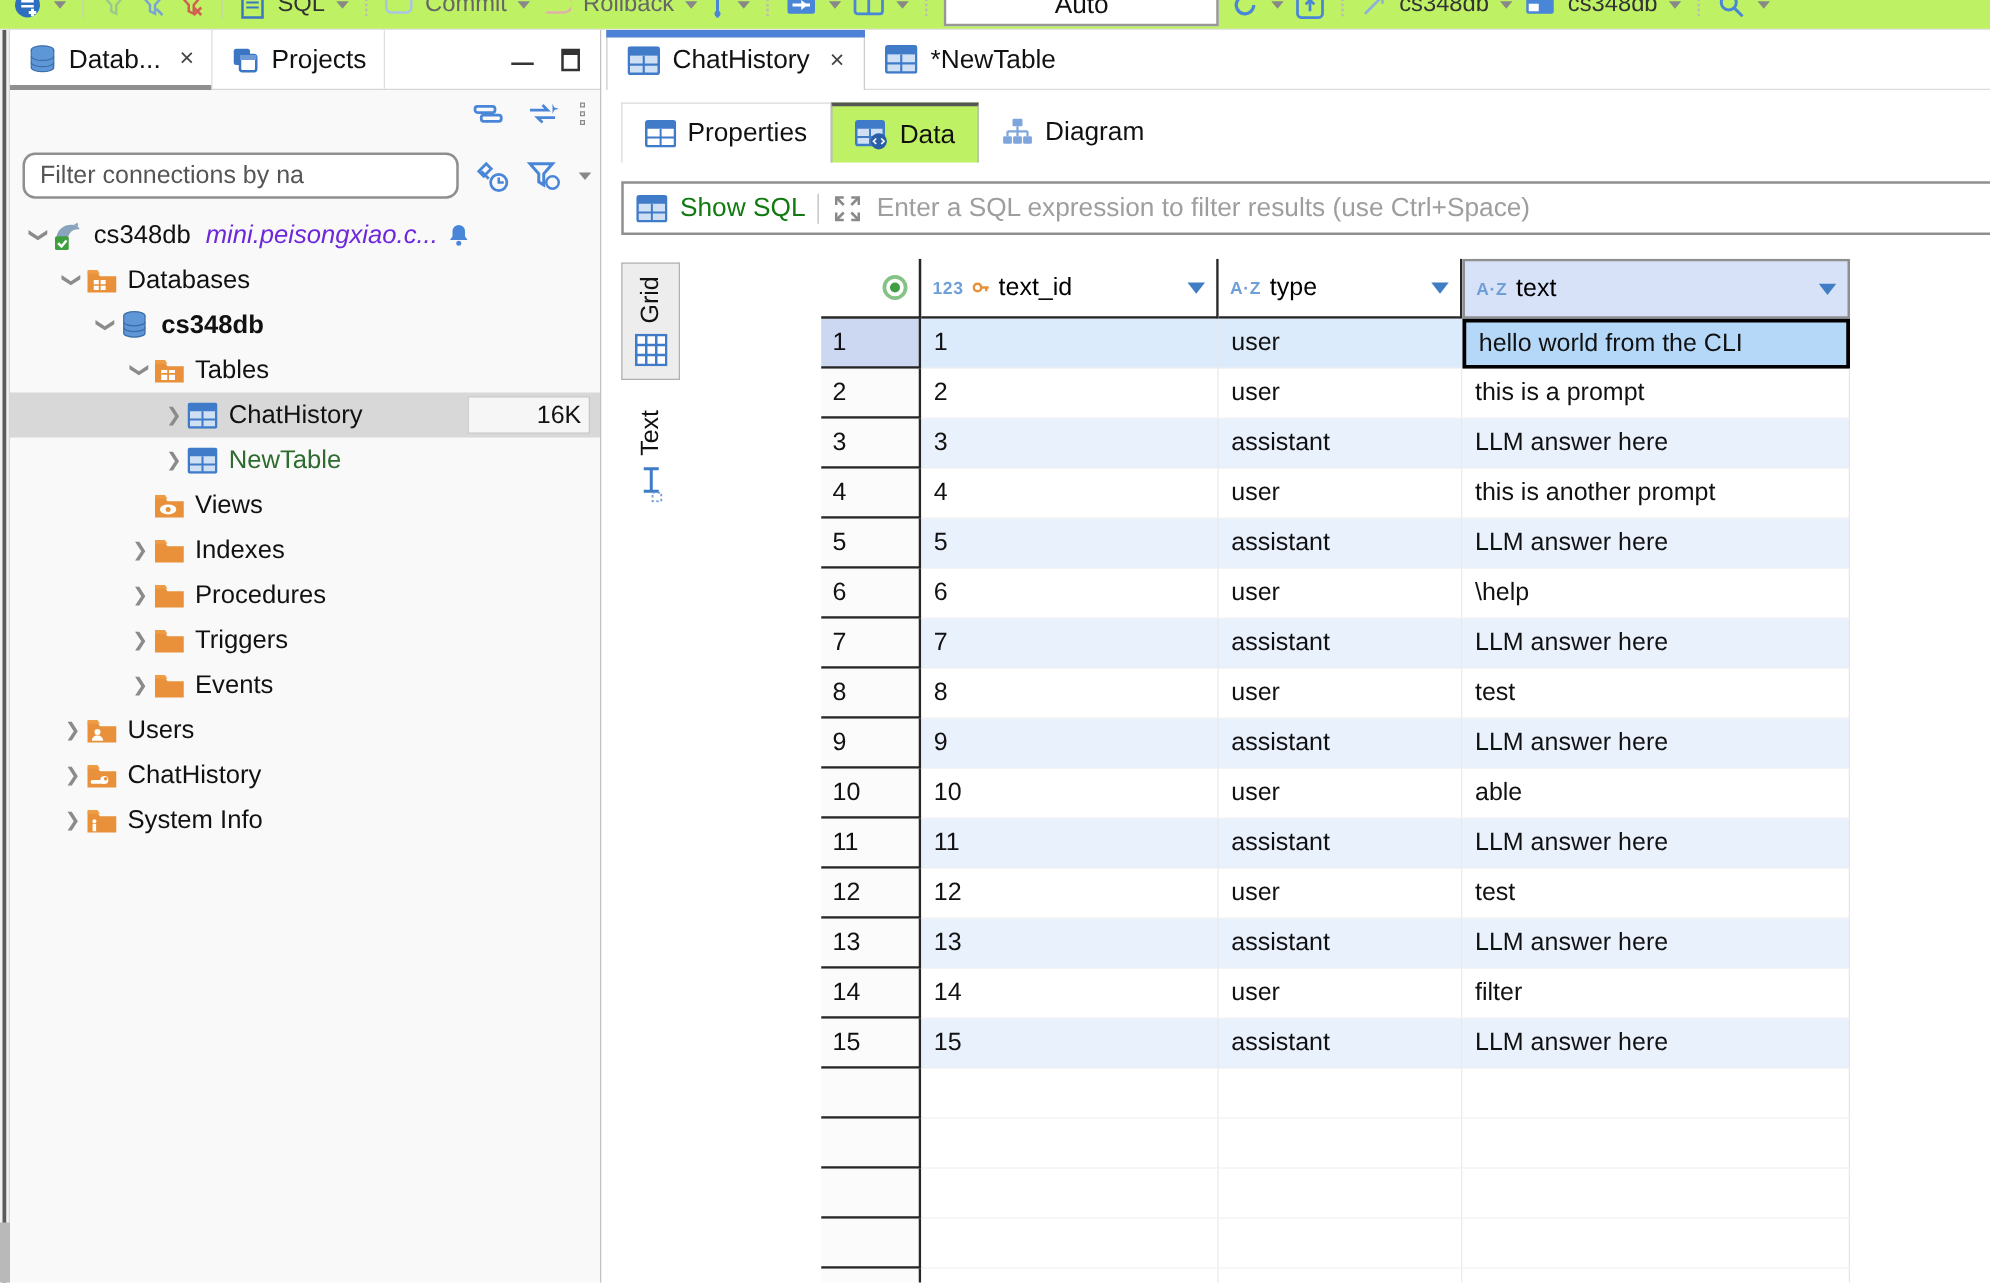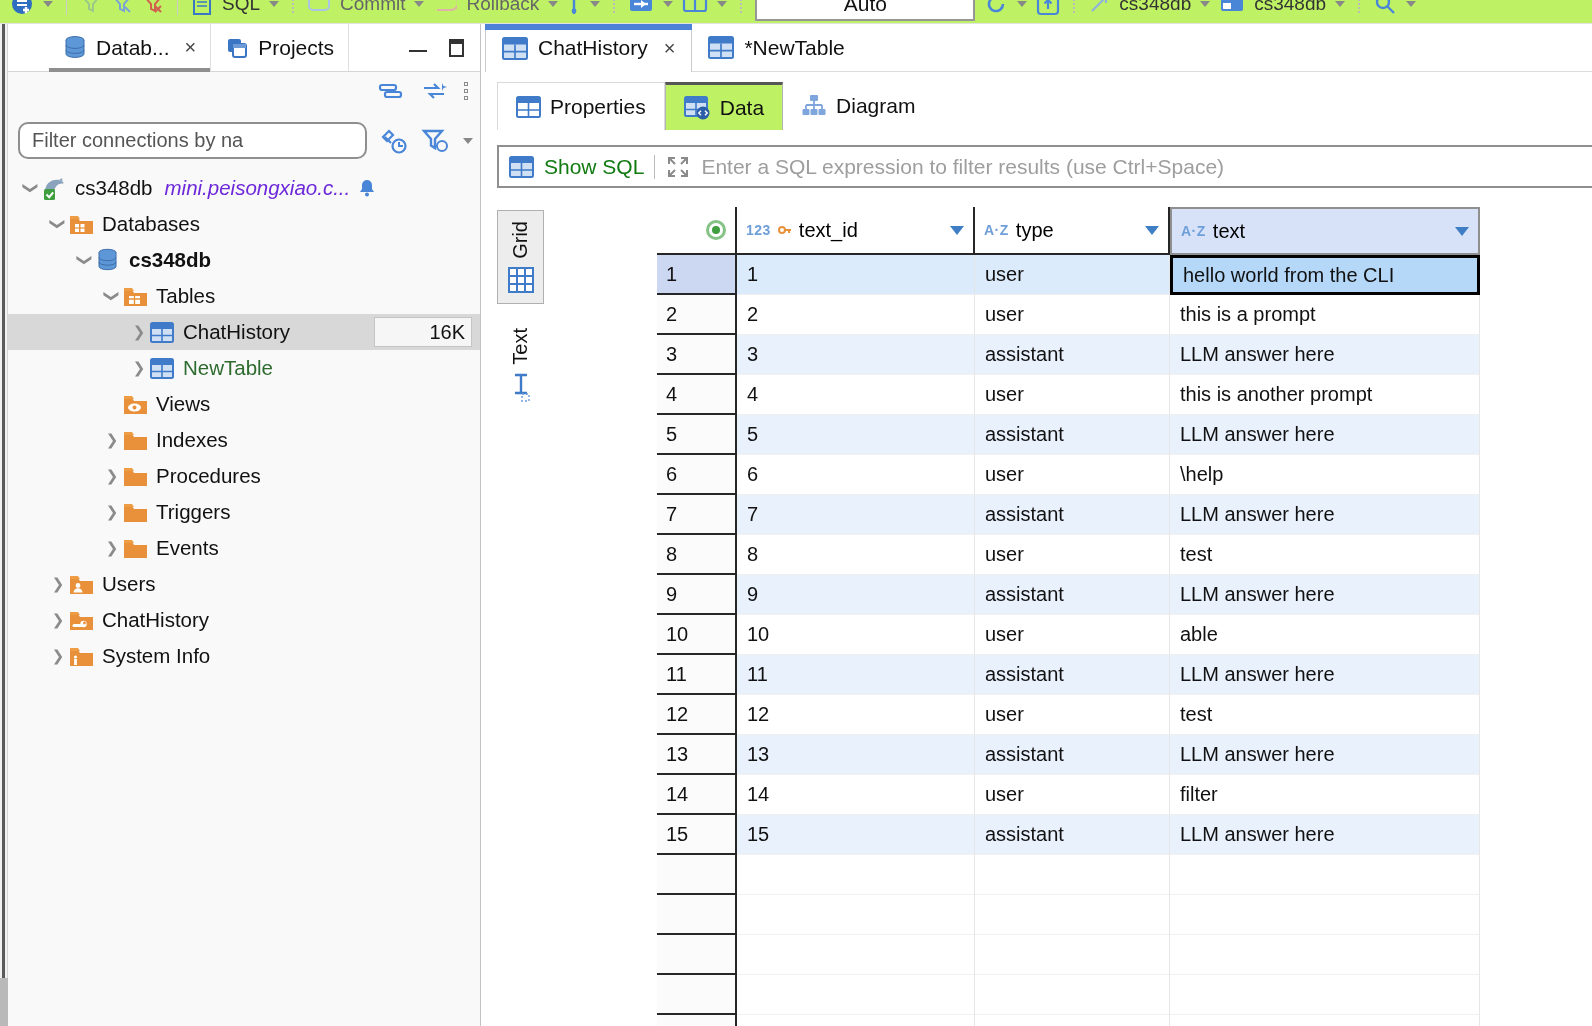--- a/index.html
+++ b/index.html
@@ -24,21 +24,21 @@
   
   .rail { position:absolute; left:0; top:24px; width:8px; height:1002px; background:#f1f1f1;
     border-right:1px solid #d5d5d5; }
   .rail-edge { position:absolute; left:2px; top:0; width:3px; height:100%; background:#5a5a5a; }
   .rail-bottom { position:absolute; left:0; bottom:0; width:8px; height:48px; background:#b9b9b9; }
 
   
   .sidebar { position:absolute; left:8px; top:24px; width:473px; height:1002px;
     background:#f9f9f9; border-right:1px solid #c2c2c2; }
   .side-tabbar { position:absolute; left:0; top:0; width:100%; height:48px;
-    background:#fff; border-bottom:1px solid #d6d6d6; display:flex;padding-left:41px; }
+    background:#fff; border-bottom:1px solid #d6d6d6; display:flex; }
   .side-tab { display:flex; align-items:center; gap:9px; padding:0 14px; font-size:21px;
     position:relative; border-right:1px solid #dedede; }
   .side-tab.active::after { content:""; position:absolute; left:0; right:0; bottom:-1px;
     height:4px; background:#8f8f8f; }
   .tab-close { color:#444; font-size:20px; margin-left:6px; }
   .win-btns { margin-left:auto; display:flex; align-items:center; gap:22px; padding-right:16px; }
   .min-btn { width:18px; height:9px; border-bottom:2.5px solid #333; }
   .max-btn { width:15px; height:18px; border:2.5px solid #333; border-top-width:5px; }
 
   .side-tools { position:absolute; right:12px; top:56px; display:flex; gap:16px; align-items:center; }

